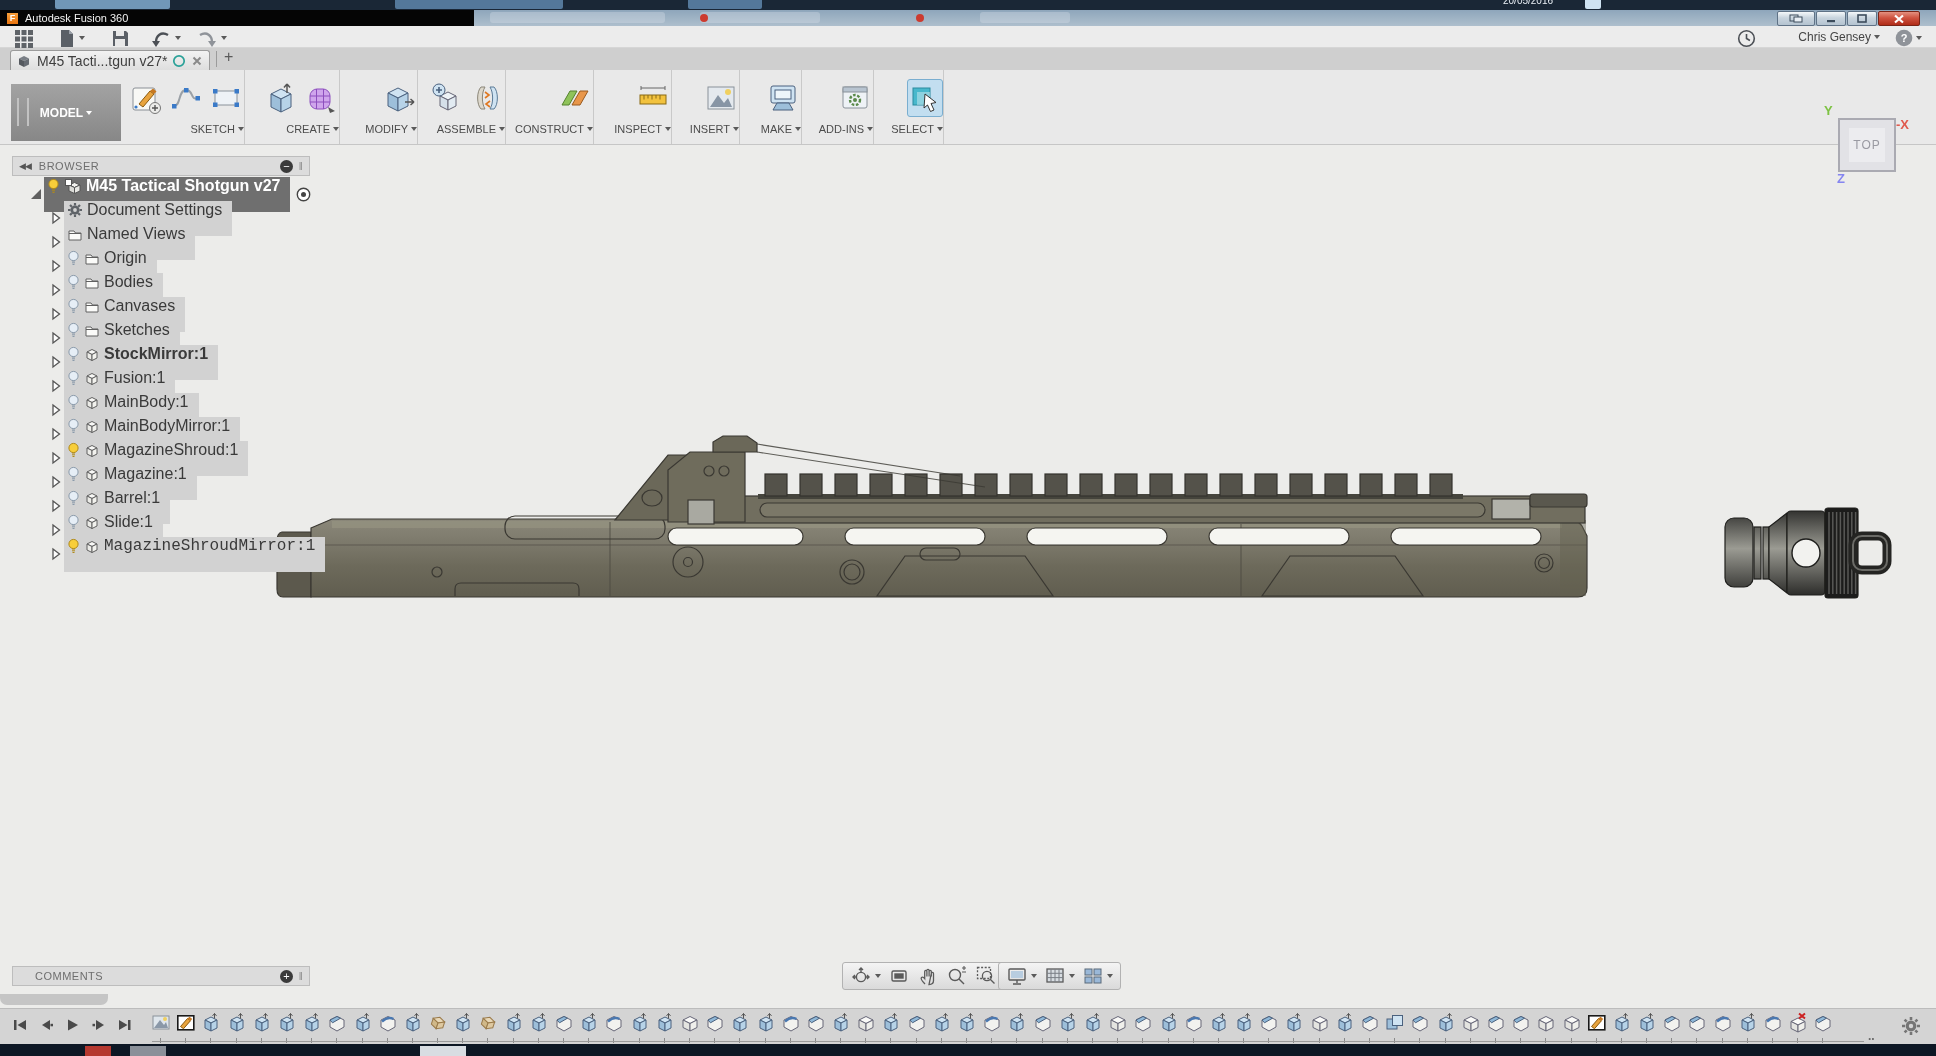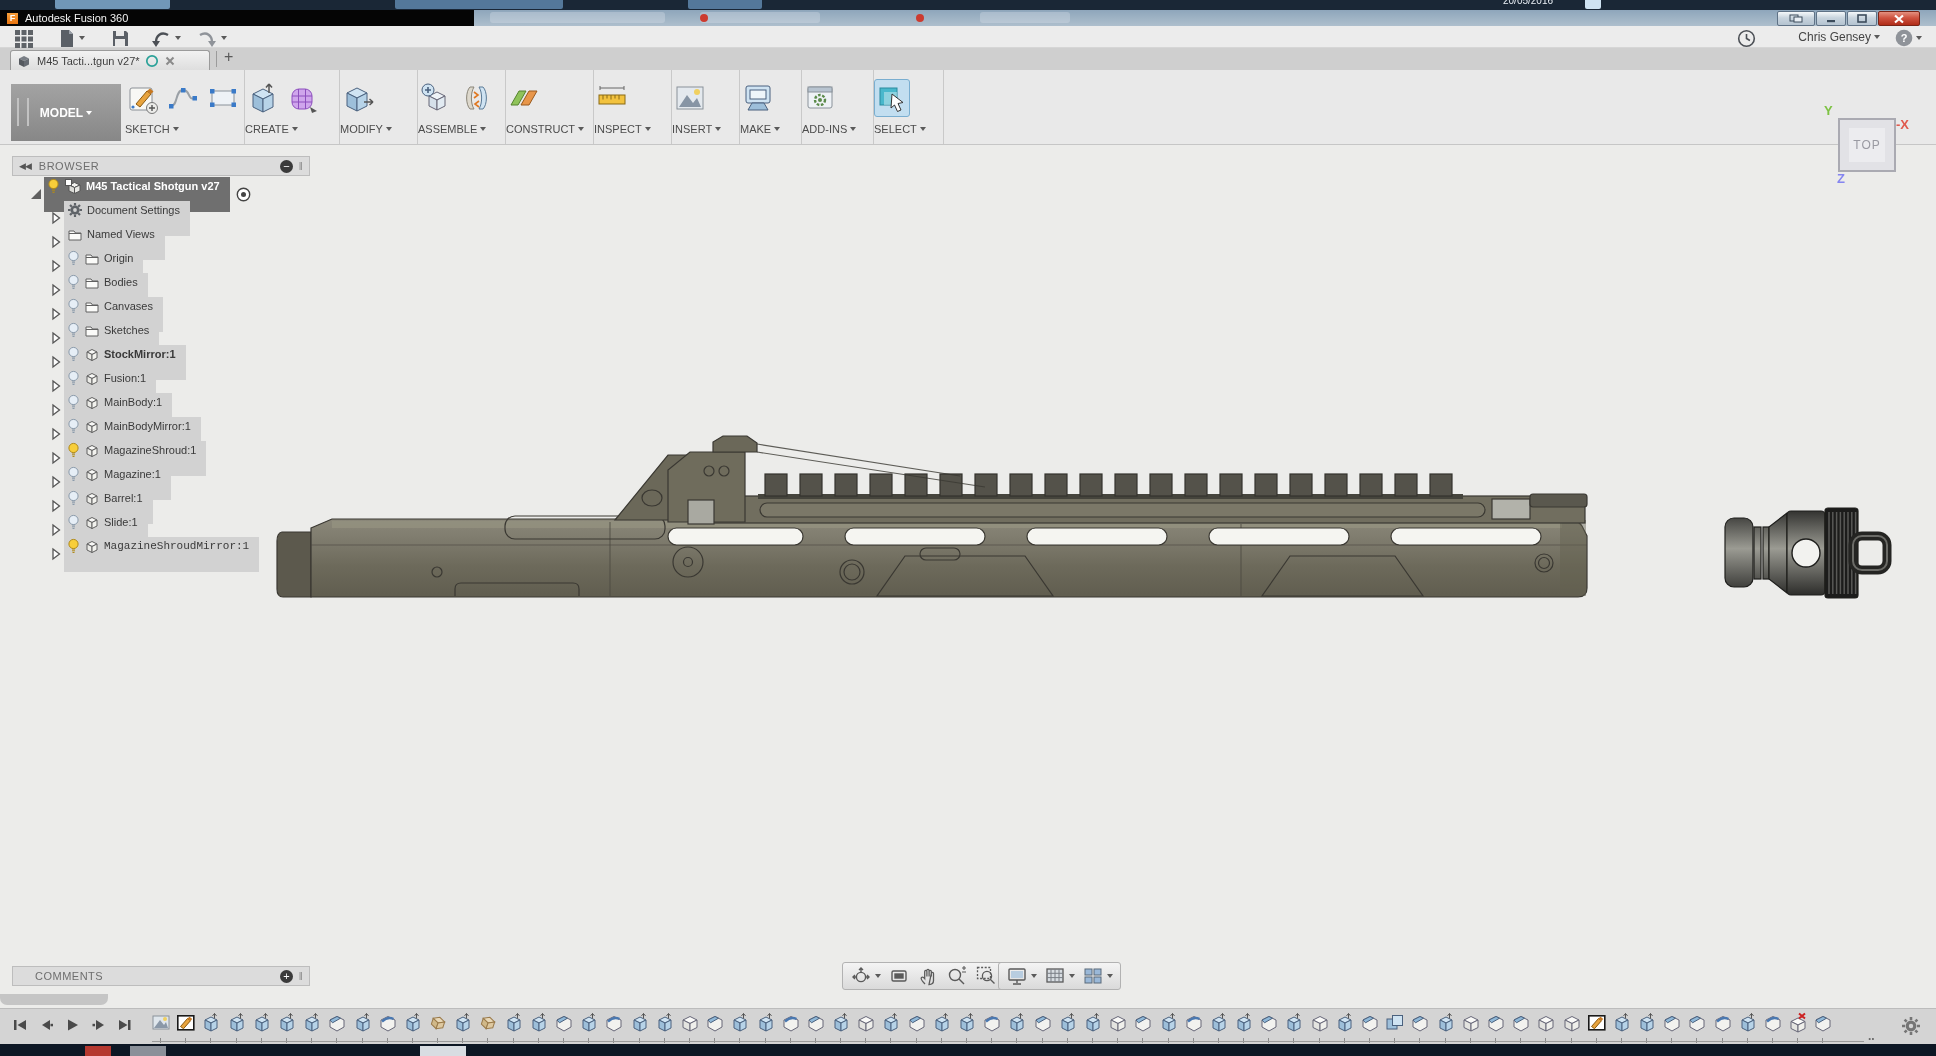--- a/index.html
+++ b/index.html
@@ -31,54 +31,54 @@
   .caret{width:0;height:0;border-left:3.5px solid transparent;border-right:3.5px solid transparent;
     border-top:4px solid #5a5a5a;display:inline-block;margin-left:3px;}
   #user-area{position:absolute;right:56px;top:4px;display:flex;align-items:center;color:#444;font-size:12px;}
   #clock-wrap{position:absolute;right:180px;top:3px;}
   #help-wrap{position:absolute;right:14px;top:3px;display:flex;align-items:center;}
   
   #tab-bar{left:0;top:48px;width:1936px;height:22px;background:#cfcfcf;}
   #doc-tab{position:absolute;left:10px;top:2px;width:200px;height:20px;
     background:linear-gradient(#f2f2f2,#dedede);border:1px solid #9b9b9b;border-bottom:none;
     border-radius:3px 3px 0 0;display:flex;align-items:center;gap:5px;padding:0 5px;box-sizing:border-box;}
-  #doc-tab span.lbl{font-size:11px;color:#3e3e3e;white-space:nowrap;}
+  #doc-tab span.lbl{font-size:14px;color:#3e3e3e;white-space:nowrap;}
   #tab-sep{position:absolute;left:216px;top:3px;width:1px;height:16px;background:#9b9b9b;}
   #new-tab{position:absolute;left:224px;top:0px;color:#5a5a5a;font-size:16px;}
   
   #ribbon{left:0;top:70px;width:1936px;height:75px;background:#e9e9e9;border-bottom:1px solid #c6c6c6;box-sizing:border-box;}
   #model-btn{position:absolute;left:11px;top:14px;width:110px;height:57px;
     background:linear-gradient(#a3a3a3,#878787);color:#fff;font-weight:bold;font-size:12px;
     display:flex;align-items:center;justify-content:center;}
   #model-btn .caret{border-top-color:#fff;}
   #ribbon-grip{position:absolute;left:17px;top:28px;width:8px;height:28px;
     border-left:2px solid #c2c2c2;border-right:2px solid #c2c2c2;}
   #ribbon-groups{position:absolute;left:125px;top:0;height:74px;display:flex;}
   .rgroup{height:74px;border-right:1px solid #c9c9c9;display:flex;flex-direction:column;
-    align-items:flex-start;justify-content:flex-start;box-sizing:border-box;padding-top:5px;}
+    align-items:flex-end;justify-content:flex-start;box-sizing:border-box;padding-top:5px;}
   .rgroup .icons{display:flex;gap:4px;align-items:center;height:46px;}
   .rgroup .glabel{font-size:11px;color:#4c4c4c;display:flex;align-items:center;margin-top:2px;}
   .ricon{width:36px;height:38px;display:flex;align-items:center;justify-content:center;}
   .ricon.hl{background:#c2def0;border:1px solid #7aaed0;border-radius:3px;box-sizing:border-box;}
   
   #canvas{left:0;top:145px;width:1936px;height:863px;background:#ececea;}
   
   #browser-panel{position:absolute;left:12px;top:11px;width:298px;}
   .panel-header{height:20px;background:#dcdcdc;border:1px solid #bdbdbd;box-sizing:border-box;
     display:flex;align-items:center;padding:0 6px;}
   .panel-header .ptitle{font-size:11px;color:#6e6e6e;letter-spacing:.5px;margin-left:8px;flex:1;}
   .pbtn{width:13px;height:13px;border-radius:50%;background:#3a3a3a;color:#fff;font-size:11px;
     line-height:12px;text-align:center;margin-right:6px;}
   .pgrip{color:#8a8a8a;font-size:10px;}
   .collapse-glyph{color:#555;font-size:9px;letter-spacing:-1px;}
   #browser-rows{margin-top:6px;}
   .brow{height:24px;display:flex;align-items:center;}
   .brow .tri{width:16px;height:16px;display:flex;align-items:center;justify-content:center;}
   .pill{display:flex;align-items:center;height:19px;background:#d2d2d2;padding:0 10px 16px 3px;gap:4px;
-    font-size:11px;color:#3a3a3a;white-space:nowrap;}
+    font-size:16px;color:#3a3a3a;white-space:nowrap;}
   .pill.sel{background:#6f6f6f;color:#fff;font-weight:bold;}
   .radio-wrap{margin-left:5px;display:flex;align-items:center;}
   
   #viewcube{position:absolute;left:1838px;top:-27px;width:54px;height:50px;background:#e2e2e6;
     border:2px solid #aaaab2;display:flex;align-items:center;justify-content:center;}
   #viewcube .inner{position:absolute;left:9px;top:8px;right:9px;bottom:8px;background:#ececef;}
   #viewcube .face{position:relative;font-size:12px;color:#9a9aa2;letter-spacing:1px;}
   .axis{position:absolute;font-size:13px;font-weight:bold;}
   
   #comments-panel{position:absolute;left:12px;top:821px;width:298px;}

